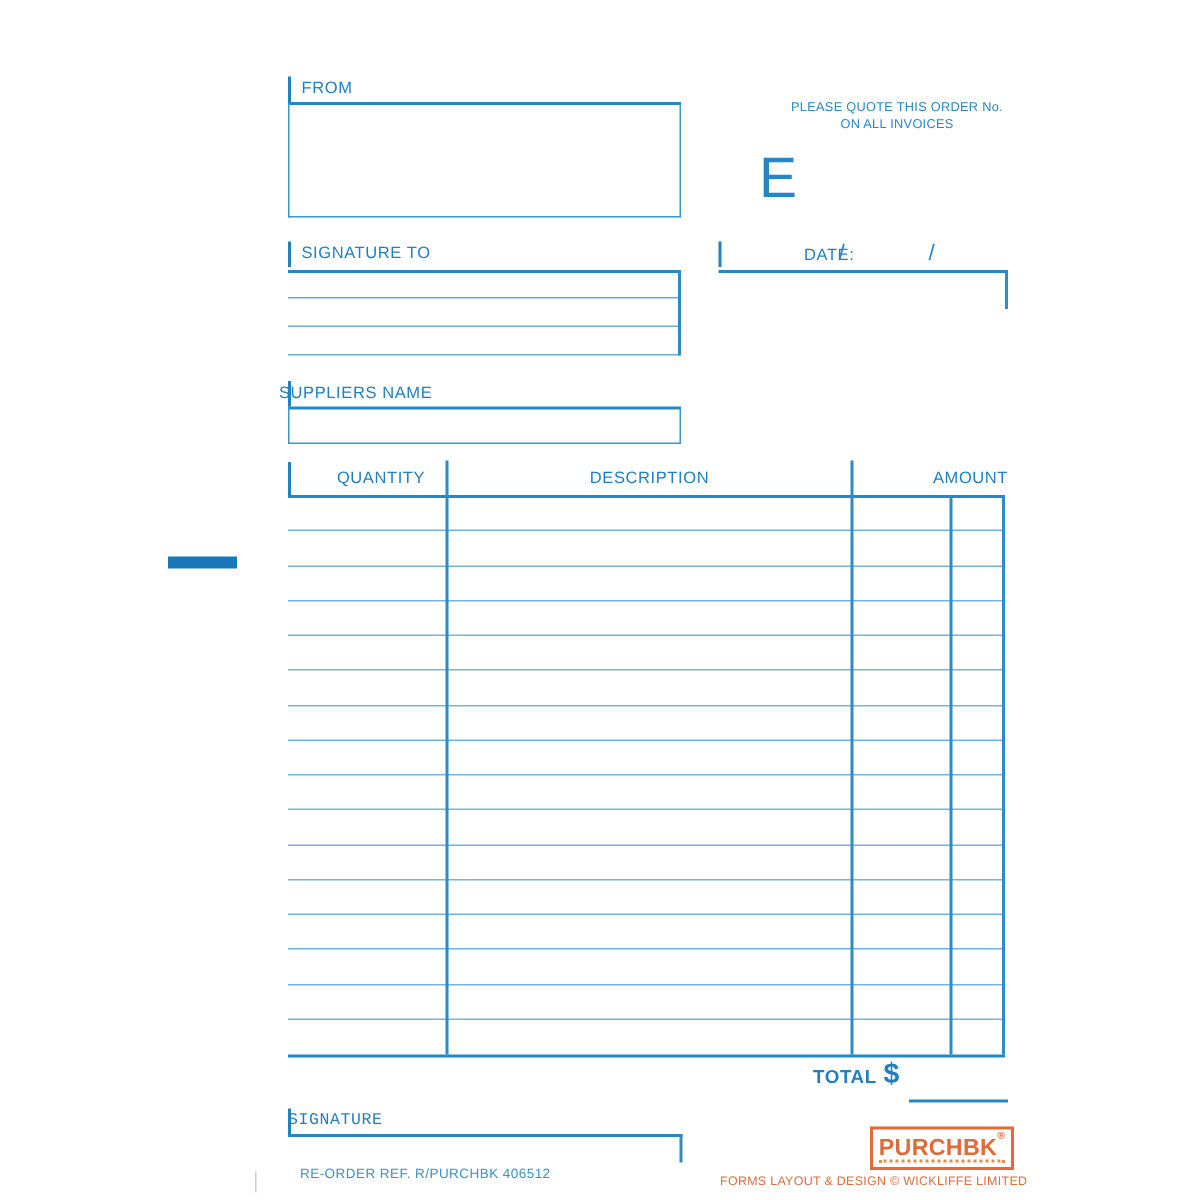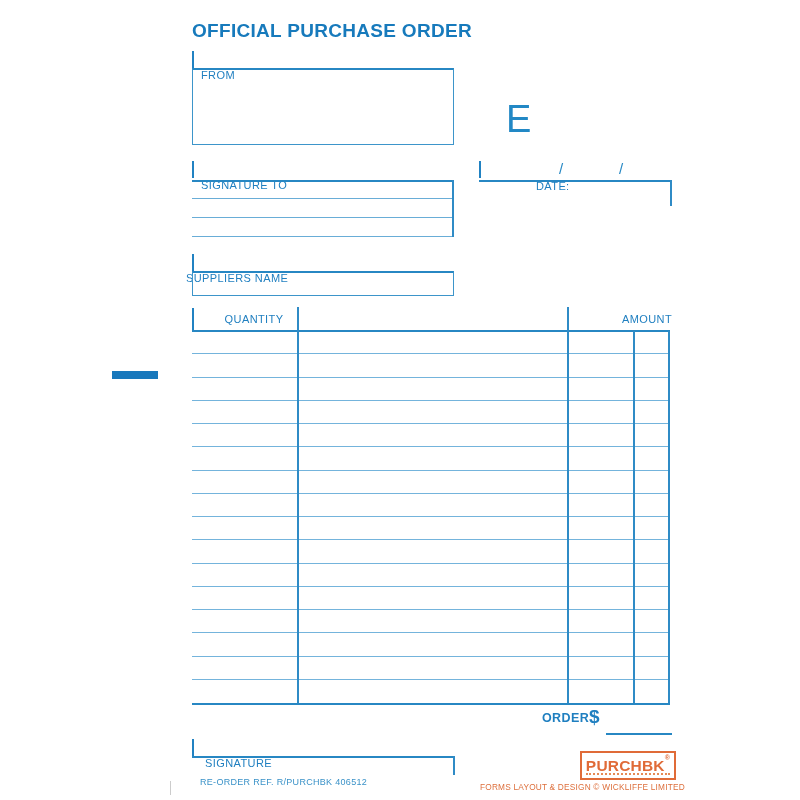--- a/index.html
+++ b/index.html
@@ -3,21 +3,21 @@
 <meta charset="utf-8">
 <style>
   html,body{margin:0;padding:0;}
   body{
     width:800px;height:800px;background:#ffffff;
     font-family:"Liberation Sans", sans-serif;
     position:relative;overflow:hidden;
   }
   #sheet{position:absolute;left:0;top:0;width:800px;height:800px;background:#fff;}
   .abs{position:absolute;}
-  .lbl{font-size:11px;color:#1f7fc0;letter-spacing:.4px;font-weight:400;white-space:nowrap;margin-top:16px;}
+  .lbl{font-size:11px;color:#1f7fc0;letter-spacing:.4px;font-weight:400;white-space:nowrap;}
   .bar{background:#2182c2;width:2px;height:17px;}
   .bold-line{background:#2787c3;height:2px;}
   .thin-line{background:#69add7;height:1px;}
   .vline{background:#2f8bc6;width:2px;}
   .title{font-size:19px;font-weight:bold;color:#177abc;letter-spacing:.3px;white-space:nowrap;}
   .note{font-size:8.5px;line-height:1.3;color:#2788c4;text-align:center;letter-spacing:.2px;}
   .series{font-size:38px;color:#2288c5;line-height:1;}
   .slash{font-size:15px;color:#2788c4;}
   .box{box-sizing:border-box;border:1.5px solid #3d95ca;border-top:2px solid #2787c3;background:transparent;}
   .hcell{font-size:11px;color:#1f7fc0;letter-spacing:.4px;text-align:center;}
@@ -33,26 +33,29 @@
   .brand-dots{position:absolute;left:4px;right:4px;bottom:3px;border-bottom:2px dotted #e68a55;}
   .credit{font-size:8.3px;color:#dd6f3c;letter-spacing:.2px;text-align:center;white-space:nowrap;}
   .mark{background:#1878bc;}
   .cropmark{background:#cccccc;}
 </style>
 </head>
 <body>
 
 <div id="sheet">
 
-  <div class="abs title" style="left:192px;top:20px;">OFFICIAL PURCHASE ORDER</div>
 
   <div class="abs bar" style="left:192px;top:51px;"></div>
   <div class="abs lbl" style="left:201px;top:53px;">FROM</div>
   <div class="abs box" style="left:192px;top:68px;width:262px;height:77px;"></div>
 
+  <div class="abs note" style="left:518px;top:66px;width:160px;">
+    <div>PLEASE QUOTE THIS ORDER No.</div>
+    <div>ON ALL INVOICES</div>
+  </div>
 
   <div class="abs series" style="left:506px;top:100px;">E</div>
 
   <div class="abs bar" style="left:192px;top:161px;"></div>
   <div class="abs lbl" style="left:201px;top:163px;">SIGNATURE TO</div>
   <div class="abs bold-line" style="left:192px;top:180px;width:262px;"></div>
   <div class="abs thin-line" style="left:192px;top:198px;width:261px;"></div>
   <div class="abs thin-line" style="left:192px;top:217px;width:261px;"></div>
   <div class="abs thin-line" style="left:192px;top:236px;width:261px;"></div>
   <div class="abs vline" style="left:452px;top:180px;height:57px;"></div>
@@ -63,20 +66,21 @@
   <div class="abs slash" style="left:619px;top:160px;">/</div>
   <div class="abs bold-line" style="left:479px;top:180px;width:193px;"></div>
   <div class="abs vline" style="left:670px;top:180px;height:26px;"></div>
 
   <div class="abs bar" style="left:192px;top:254px;"></div>
   <div class="abs lbl" style="left:186px;top:256px;">SUPPLIERS NAME</div>
   <div class="abs box" style="left:192px;top:271px;width:262px;height:25px;"></div>
 
   <div class="abs bar" style="left:192px;top:308px;height:22px;"></div>
   <div class="abs hcell" style="left:192px;top:313px;width:124px;">QUANTITY</div>
+  <div class="abs hcell" style="left:298px;top:313px;width:270px;">DESCRIPTION</div>
   <div class="abs hcell" style="left:596px;top:313px;width:102px;">AMOUNT</div>
   <div class="abs bold-line" style="left:192px;top:330px;width:478px;"></div>
 
   <div class="abs" id="table-body" style="left:192px;top:331px;width:478px;height:372px;">
       <div class="t-row"></div>
       <div class="t-row"></div>
       <div class="t-row"></div>
       <div class="t-row"></div>
       <div class="t-row"></div>
       <div class="t-row"></div>
@@ -91,26 +95,26 @@
       <div class="t-row"></div>
       <div class="t-row"></div>
     </div>
 
   <div class="abs vline" style="left:297px;top:307px;height:396px;"></div>
   <div class="abs vline" style="left:567px;top:307px;height:396px;"></div>
   <div class="abs vline" style="left:633px;top:331px;height:372px;"></div>
   <div class="abs vline" style="left:668px;top:331px;height:372px;"></div>
   <div class="abs bold-line" style="left:192px;top:703px;width:478px;"></div>
 
-  <div class="abs total-lbl" style="left:542px;top:711px;">ORDER</div>
+  <div class="abs total-lbl" style="left:542px;top:711px;">TOTAL</div>
   <div class="abs total-cur" style="left:589px;top:706px;">$</div>
   <div class="abs bold-line" style="left:606px;top:733px;width:66px;"></div>
 
   <div class="abs bar" style="left:192px;top:739px;"></div>
-  <div class="abs lbl" style="left:205px;top:741px;">SIGNATURE</div>
+  <div class="abs lbl" style="left:192px;top:741px;font-family:Liberation Mono, monospace;">SIGNATURE</div>
   <div class="abs bold-line" style="left:192px;top:756px;width:263px;"></div>
   <div class="abs vline" style="left:453px;top:756px;height:19px;"></div>
 
   <div class="abs ref" style="left:200px;top:777px;">RE-ORDER REF. R/PURCHBK  406512</div>
 
   <div class="abs brand-box" style="left:580px;top:751px;width:96px;height:29px;">
     <div class="brand-text"><span>PURCHBK</span><sup>®</sup></div>
     <div class="brand-dots"></div>
   </div>
 

